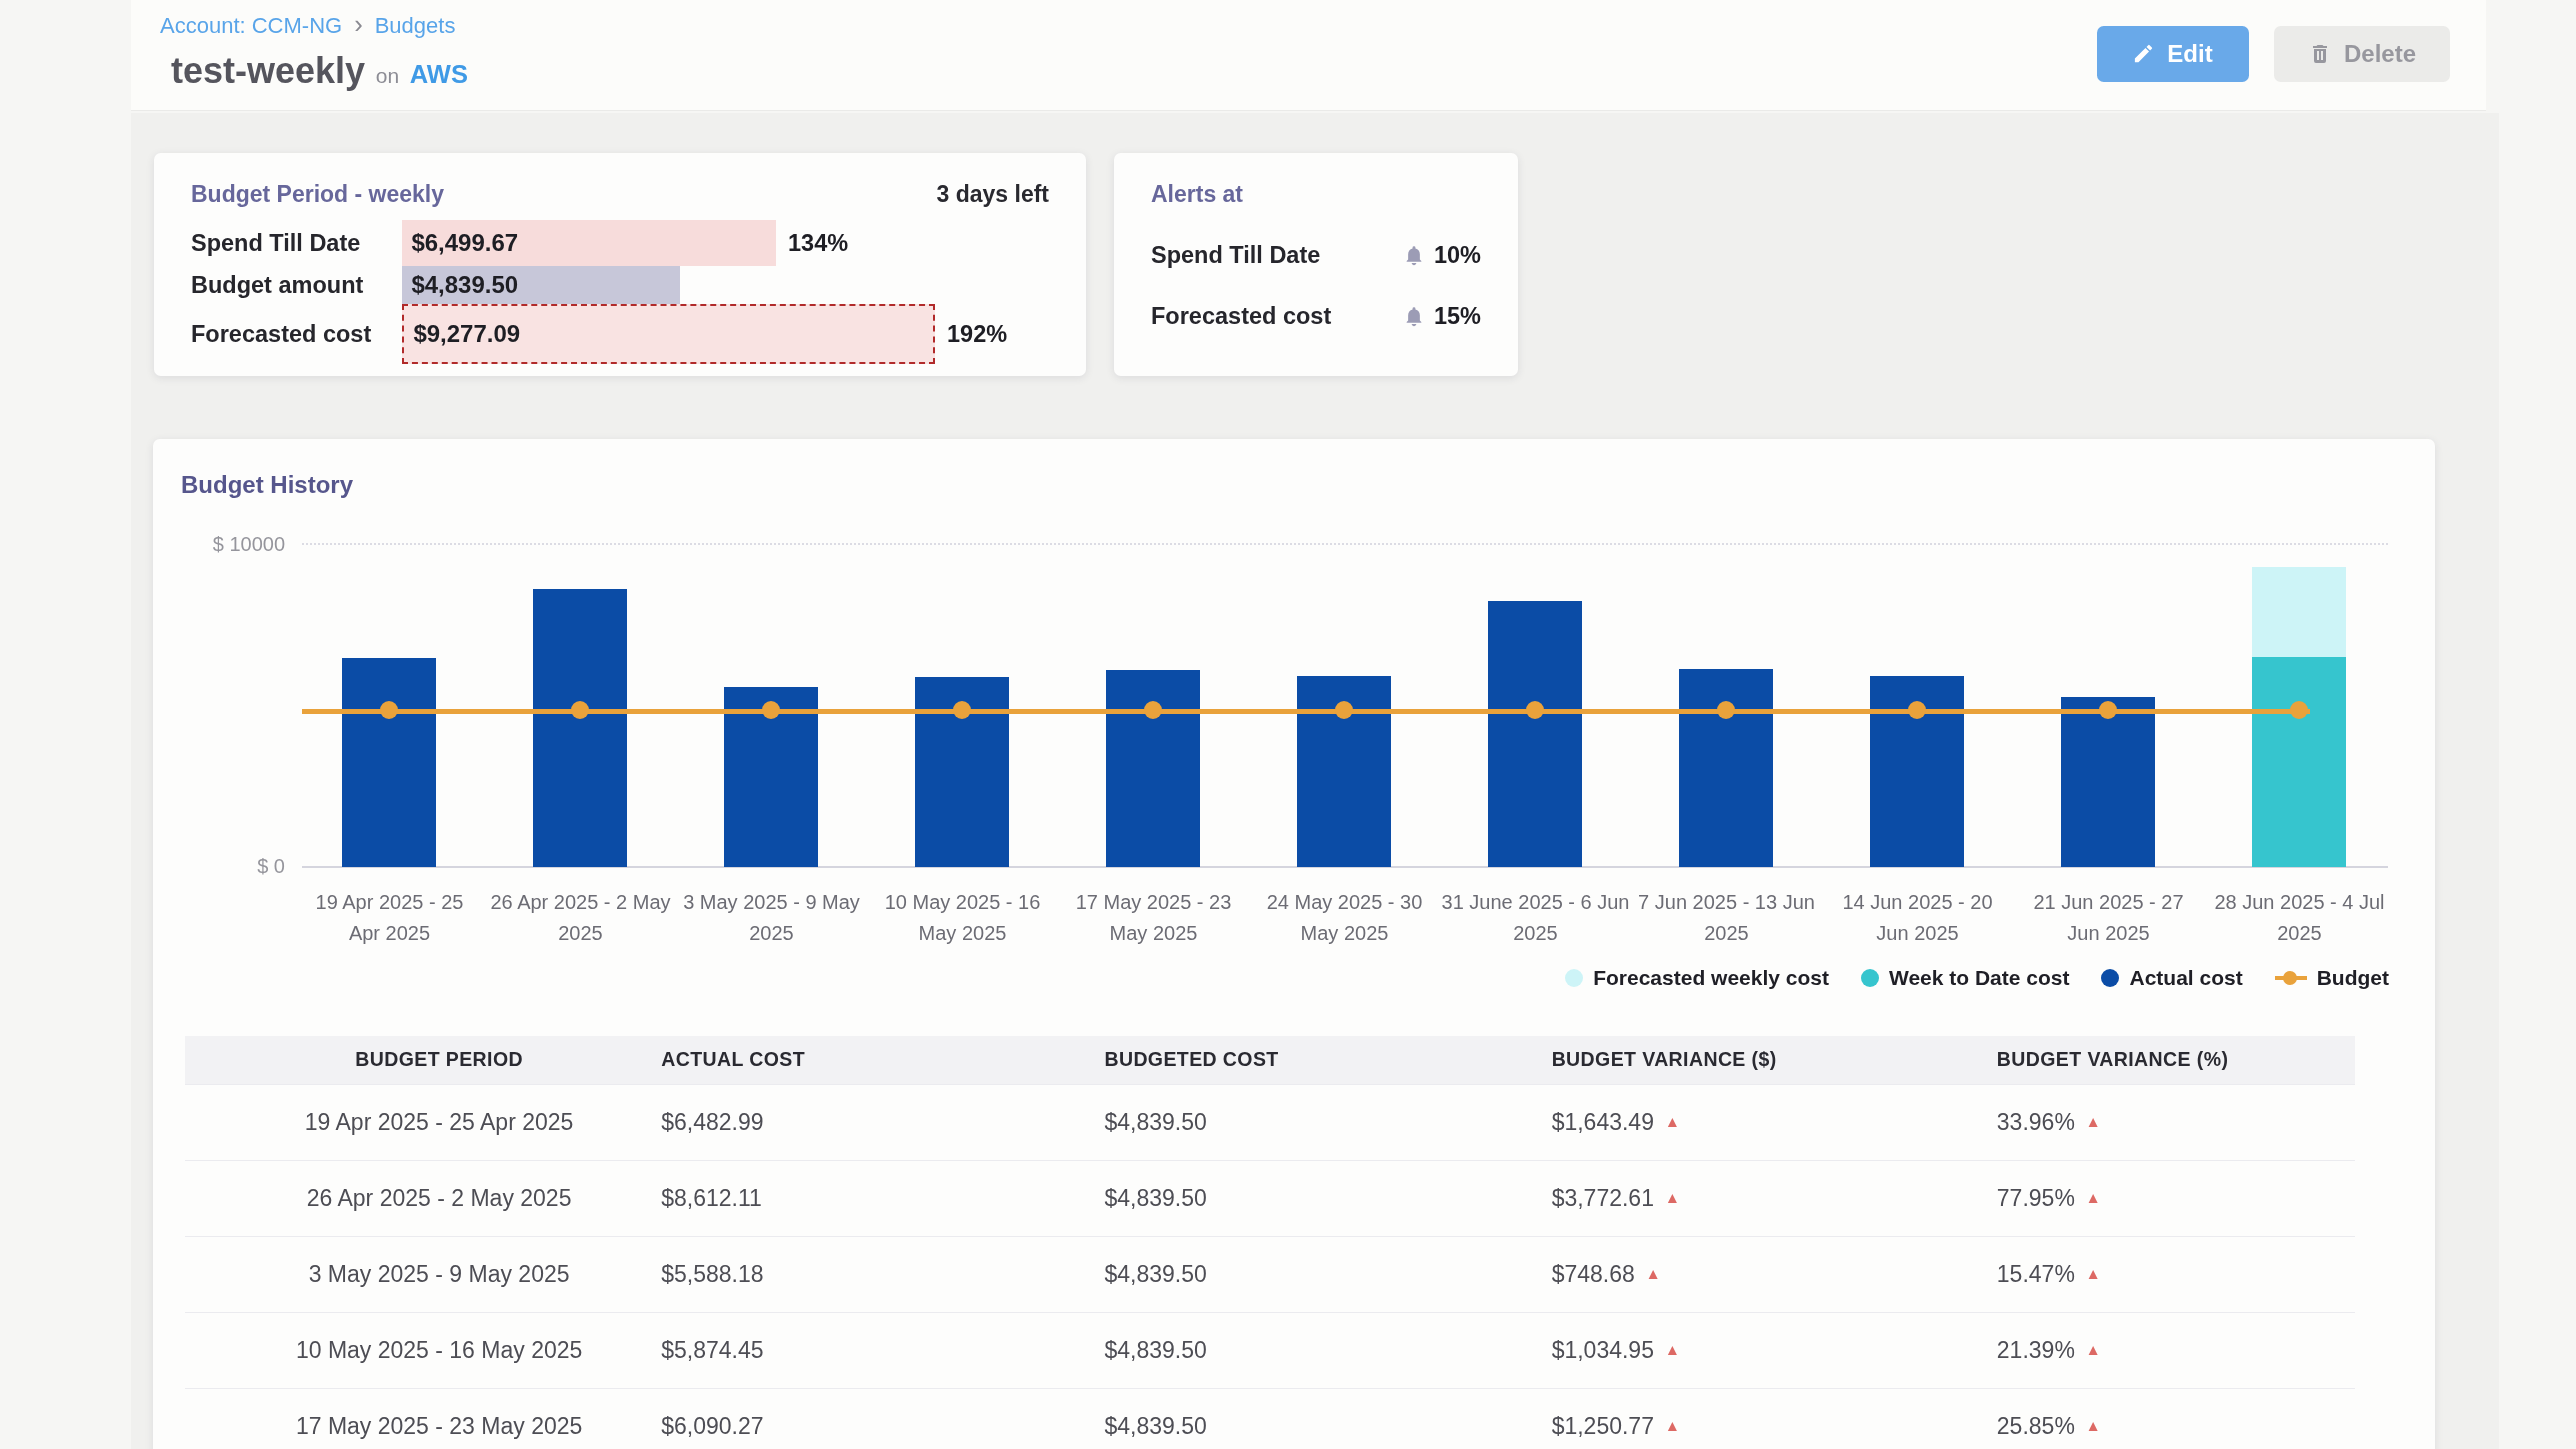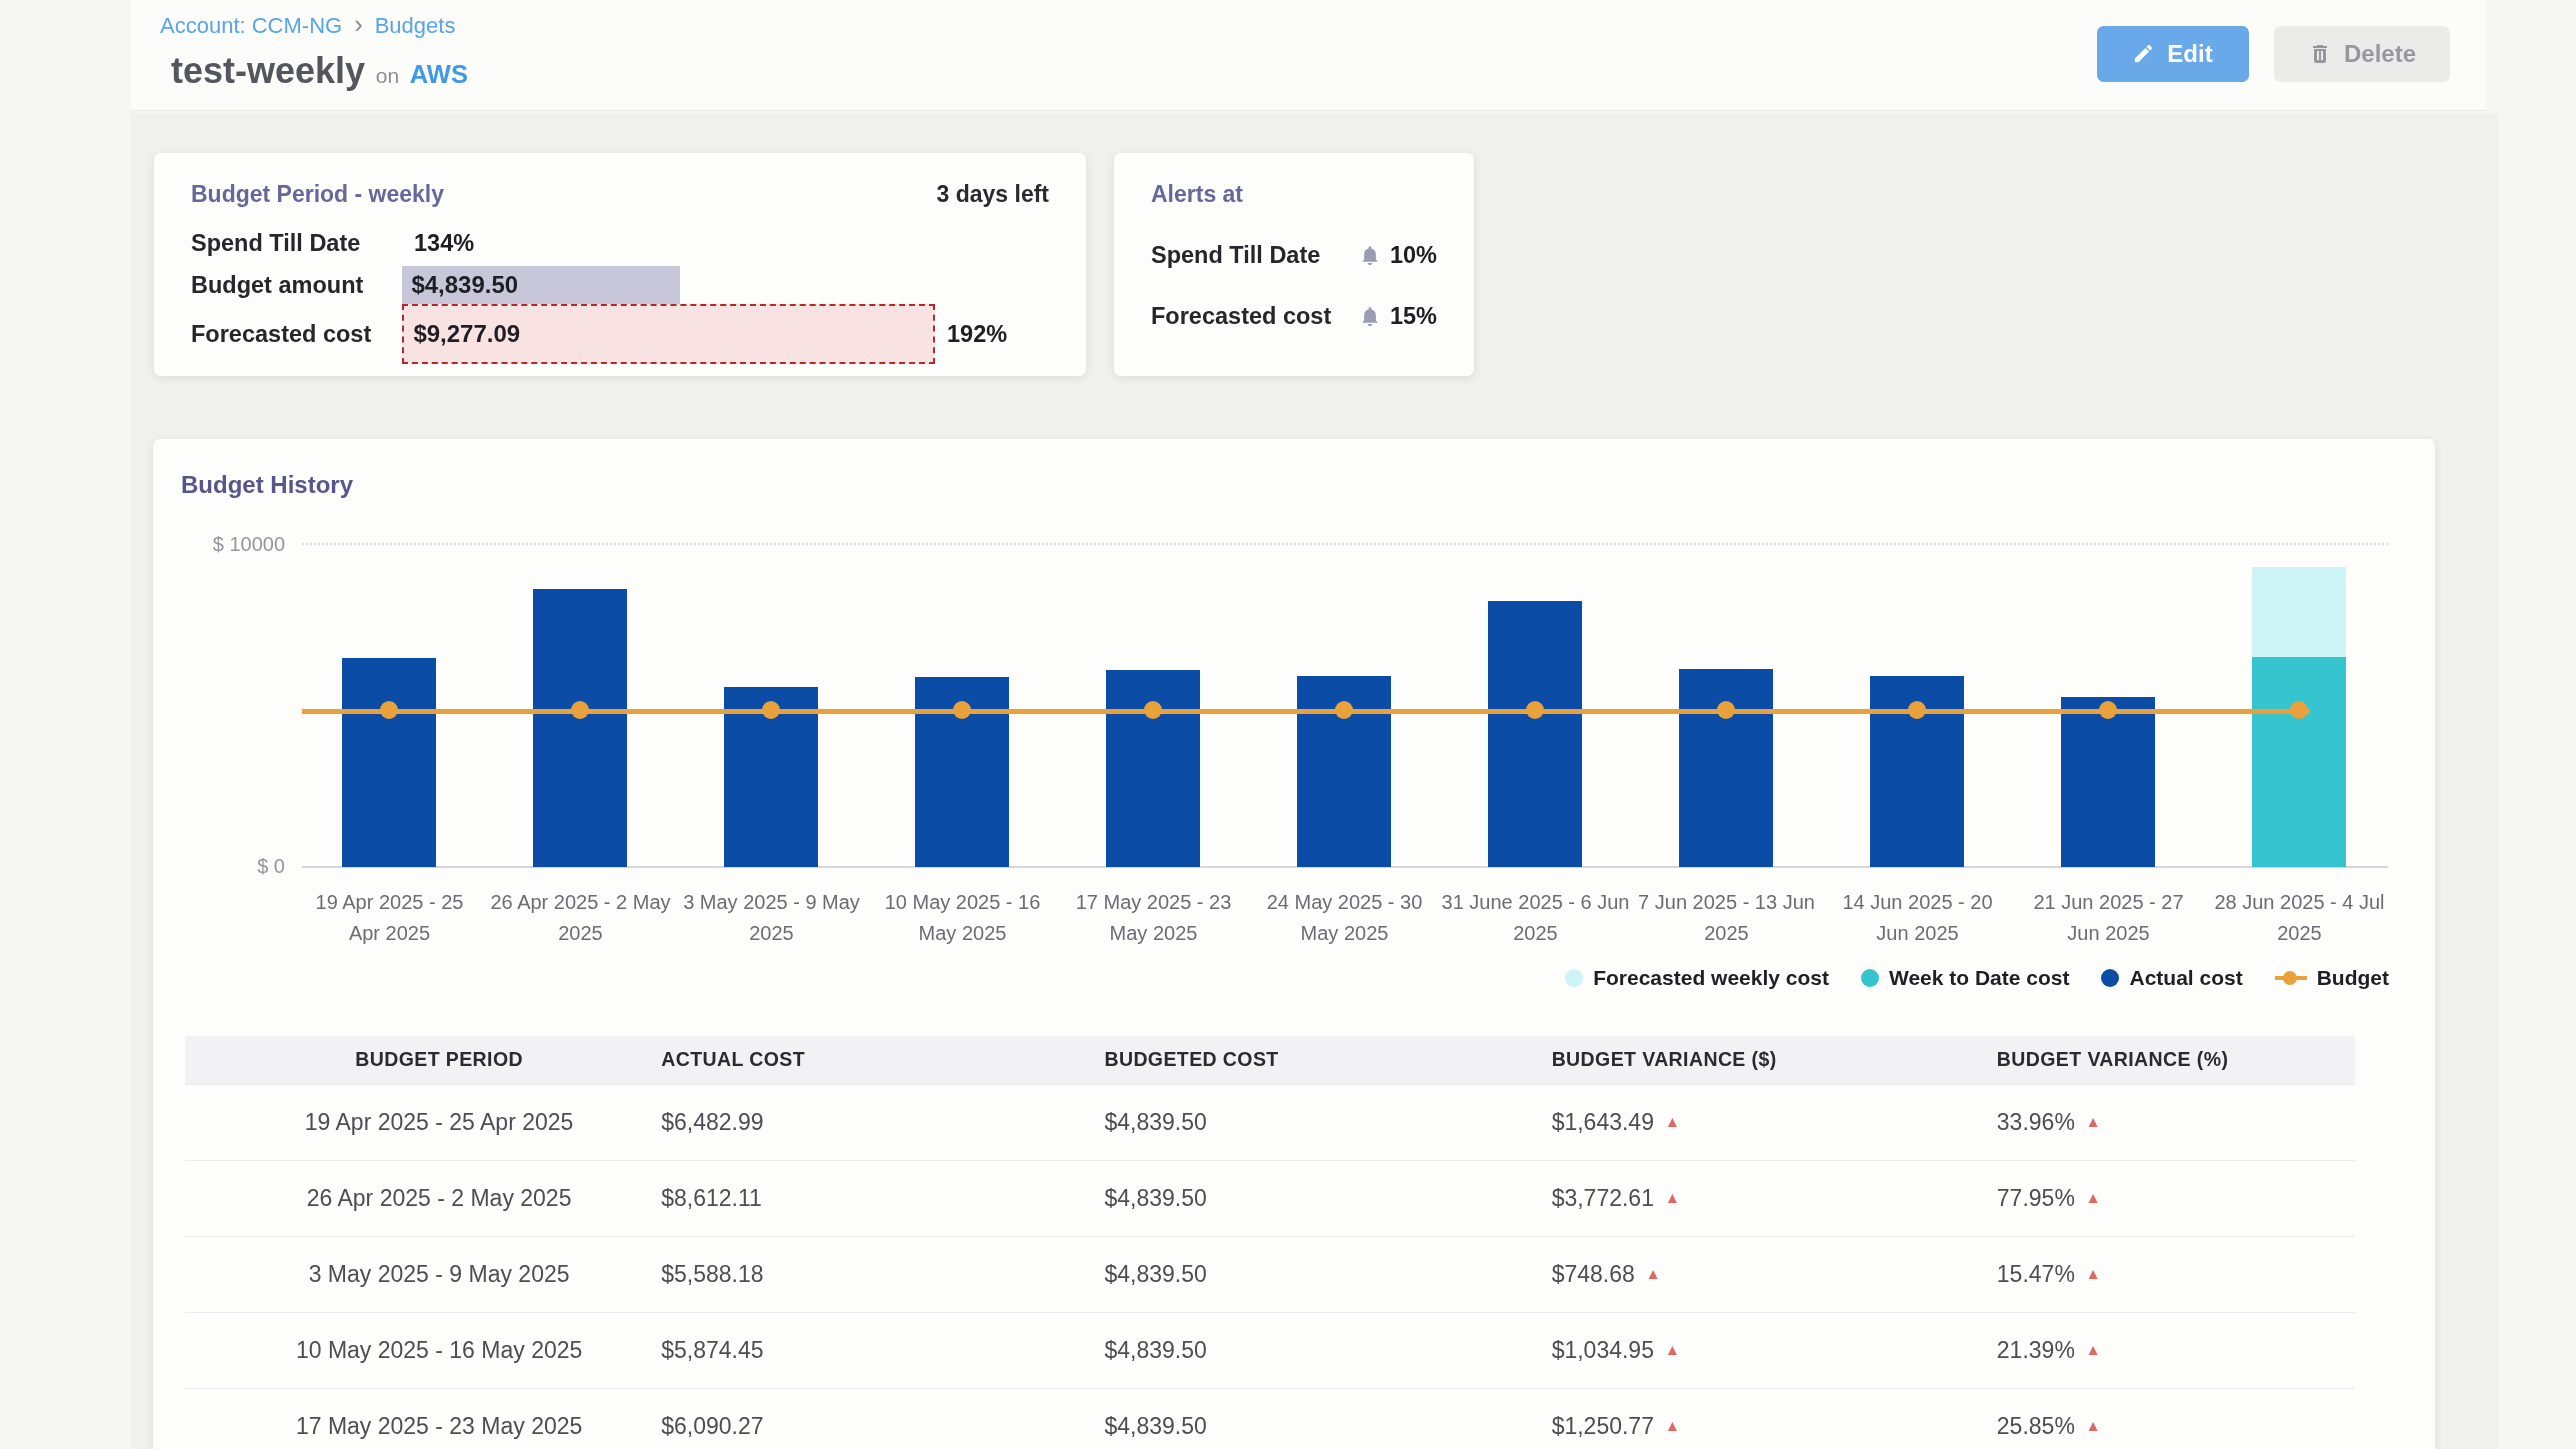--- a/index.html
+++ b/index.html
@@ -23,21 +23,21 @@
   .title-provider { font-size:25.5px; font-weight:700; color:#3f9ae6; }
   .header-actions { position:absolute; top:25.5px; right:36px; display:flex; gap:25.5px; }
   .btn { height:56px; border-radius:6.7px; display:flex; align-items:center; justify-content:center; gap:12px; font-size:24px; font-weight:700; cursor:pointer; border:none; }
   .btn-edit { width:152px; background:#69a9e9; color:#ffffff; }
   .btn-delete { width:176px; background:#ebebe9; color:#97979e; }
   .btn svg { flex:none; }
 
   
   .card { position:absolute; background:#fdfdfc; border-radius:6.7px; box-shadow:0 2px 8px rgba(40,40,70,0.10); }
   #budget-period-card { left:154px; top:153px; width:932px; height:223px; }
-  #alerts-card { left:1114px; top:153px; width:360px; height:223px; }
+  #alerts-card { left:1114px; top:153px; width:404px; height:223px; }
   #history-card { left:153px; top:439px; width:2282px; height:1087px; }
 
   .card-head { position:absolute; left:37px; right:37px; top:28px; display:flex; justify-content:space-between; align-items:center; }
   .card-title { font-size:23px; font-weight:600; color:#67679b; }
   .days-left { font-size:23px; font-weight:600; color:#29292f; }
 
   
   .bp-rows { position:absolute; left:37px; right:20px; top:67px; }
   .bp-row { display:flex; align-items:stretch; }
   .bp-row.r1 { height:46px; }
@@ -131,20 +131,23 @@
 </header>
 
 <section class="card" id="budget-period-card">
   <div class="card-head">
     <span class="card-title">Budget Period - weekly</span>
     <span class="days-left">3 days left</span>
   </div>
   <div class="bp-rows">
     <div class="bp-row r1">
       <span class="bp-label">Spend Till Date</span>
+      <div class="bp-bar bp-bar-spend" style="width: 374px;">
+        <span class="bp-value">$6,499.67</span>
+      </div>
       <span class="bp-pct">134%</span>
     </div>
     <div class="bp-row r2">
       <span class="bp-label">Budget amount</span>
       <div class="bp-bar bp-bar-budget" style="width: 278px;">
         <span class="bp-value">$4,839.50</span>
       </div>
       <span class="bp-pct"></span>
     </div>
     <div class="bp-row r3">

